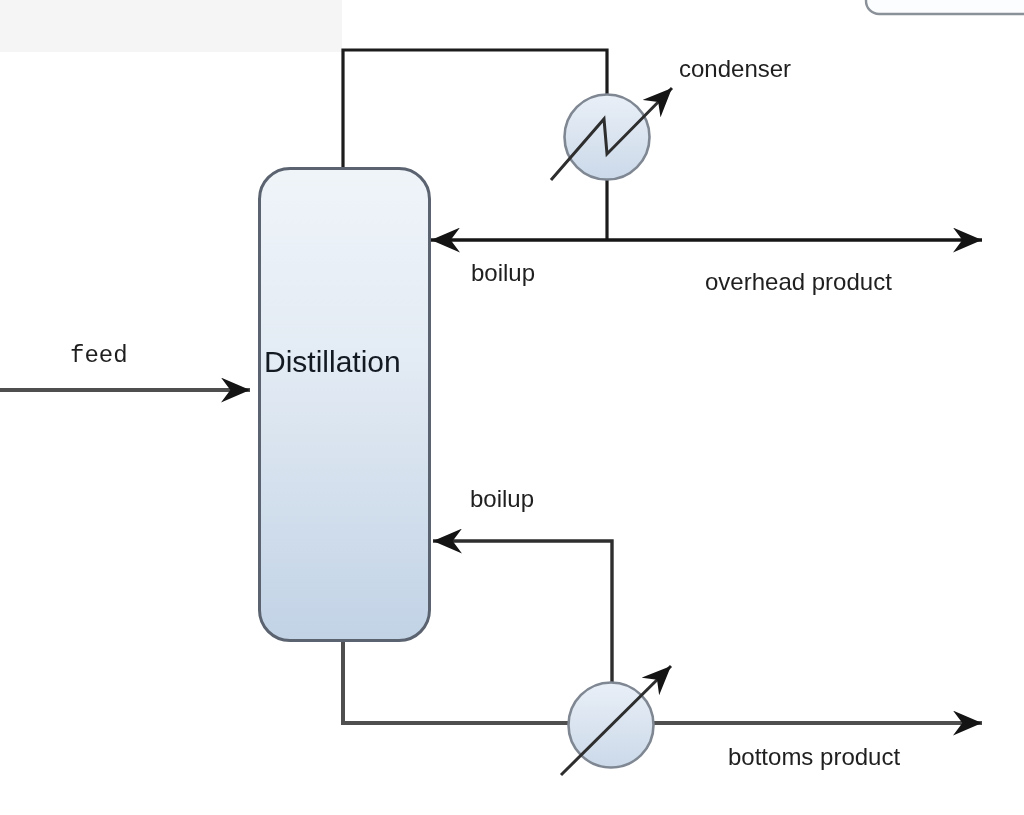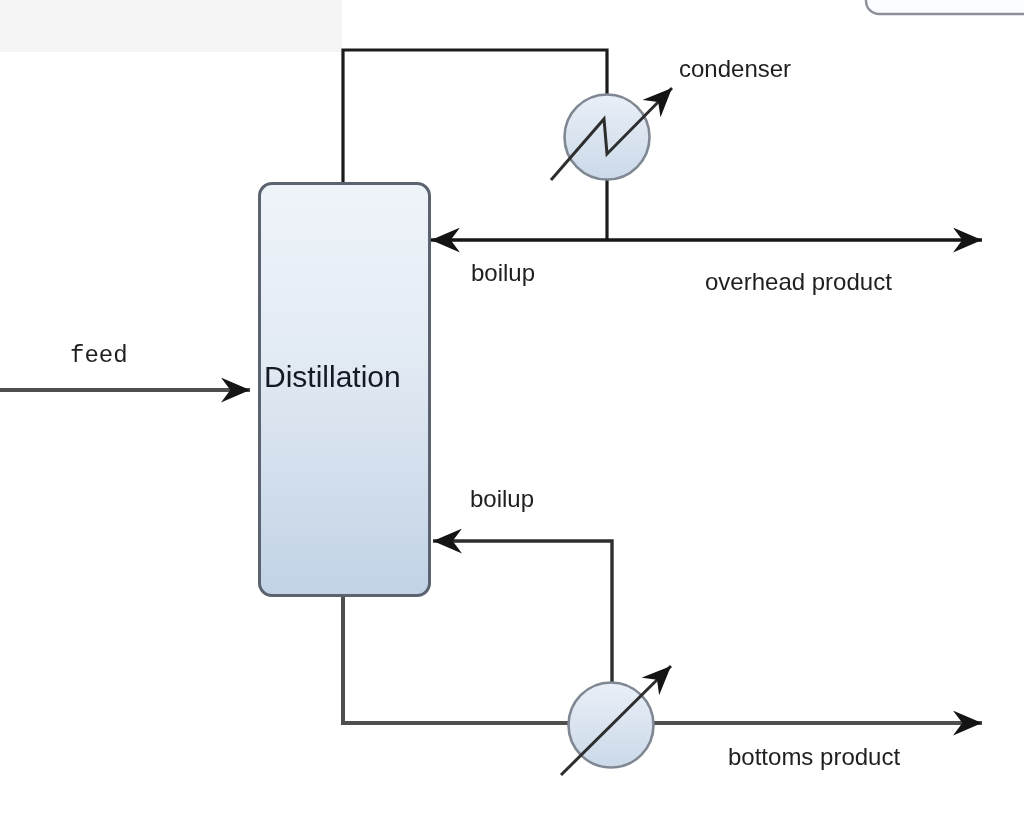--- a/index.html
+++ b/index.html
@@ -34,26 +34,26 @@
     position: absolute;
     font-size: 24px;
     line-height: 36px;
     color: #1f1f1f;
     white-space: nowrap;
     letter-spacing: 0px;
   }
   #column {
     position: absolute;
     left: 258px;
-    top: 182px;
+    top: 167px;
     width: 173px;
-    height: 415px;
+    height: 475px;
     box-sizing: border-box;
     border: 3px solid #5a636f;
-    border-radius: 14px;
+    border-radius: 32px;
     background: linear-gradient(180deg, #eff4f9 0%, #e3ebf4 40%, #dbe5f0 55%, #c2d3e6 100%);
   }
   #column-label {
     position: absolute;
     left: 3px;
     top: 174px;
     font-size: 30px;
     line-height: 36px;
     color: #141a22;
     white-space: nowrap;

